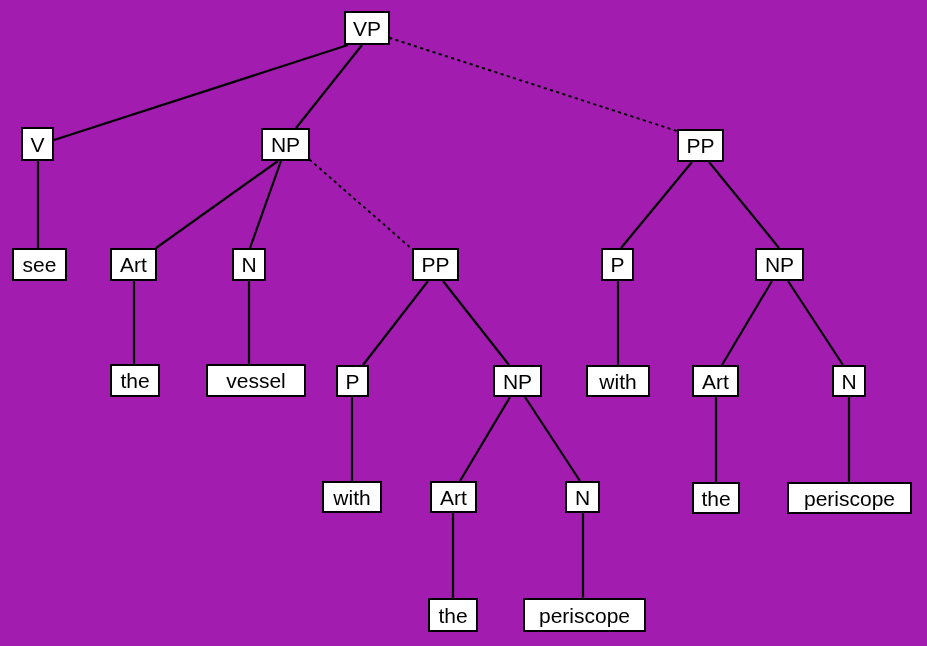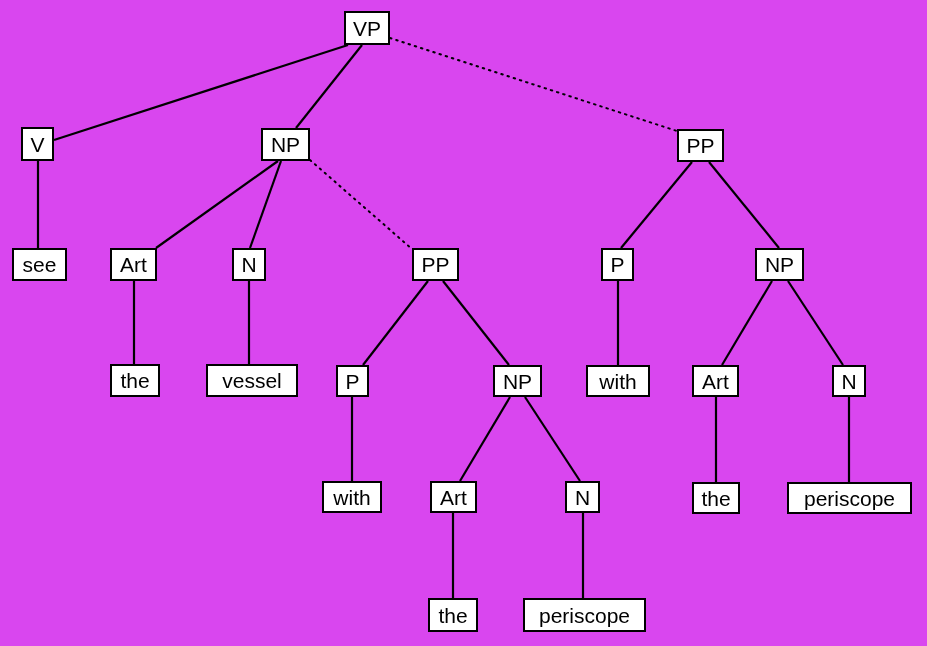--- a/index.html
+++ b/index.html
@@ -38,21 +38,21 @@
     color: #000000;
     white-space: nowrap;
     letter-spacing: 0px;
   }
   .node-box.terminal {
   }
 </style>
 </head>
 <body>
 
-<div id="tree-canvas" style="background: #d946ef;">
+<div id="tree-canvas" style="background: #a21caf;">
   <svg id="edge-layer" viewBox="0 0 927 646" width="927" height="646" xmlns="http://www.w3.org/2000/svg">
       <line x1="348" y1="45" x2="54" y2="140" stroke="#000000" stroke-width="2.2"></line>
       <line x1="362" y1="45" x2="296" y2="128" stroke="#000000" stroke-width="2.2"></line>
       <line x1="390" y1="38" x2="677" y2="131" stroke="#000000" stroke-width="2" stroke-dasharray="1.5 5" stroke-linecap="round"></line>
       <line x1="38" y1="161" x2="38" y2="248" stroke="#000000" stroke-width="2.2"></line>
       <line x1="278" y1="161" x2="156" y2="248" stroke="#000000" stroke-width="2.2"></line>
       <line x1="281" y1="161" x2="250" y2="248" stroke="#000000" stroke-width="2.2"></line>
       <line x1="310" y1="160" x2="412" y2="249" stroke="#000000" stroke-width="2" stroke-dasharray="1.5 5" stroke-linecap="round"></line>
       <line x1="134" y1="281" x2="134" y2="364" stroke="#000000" stroke-width="2.2"></line>
       <line x1="249" y1="281" x2="249" y2="364" stroke="#000000" stroke-width="2.2"></line>
@@ -97,21 +97,21 @@
     </div>
     <div class="node-box" style="left: 601px; top: 248px; width: 33px; height: 33px; border-color: rgb(0, 0, 0);">
       <span>P</span>
     </div>
     <div class="node-box" style="left: 755px; top: 248px; width: 49px; height: 33px; border-color: rgb(0, 0, 0);">
       <span>NP</span>
     </div>
     <div class="node-box terminal" style="left: 110px; top: 364px; width: 50px; height: 33px; border-color: rgb(0, 0, 0);">
       <span>the</span>
     </div>
-    <div class="node-box terminal" style="left: 206px; top: 364px; width: 92px; height: 33px; border-color: rgb(0, 0, 0);">
+    <div class="node-box terminal" style="left: 206px; top: 364px; width: 100px; height: 33px; border-color: rgb(0, 0, 0);">
       <span>vessel</span>
     </div>
     <div class="node-box" style="left: 336px; top: 365px; width: 33px; height: 32px; border-color: rgb(0, 0, 0);">
       <span>P</span>
     </div>
     <div class="node-box" style="left: 493px; top: 365px; width: 49px; height: 32px; border-color: rgb(0, 0, 0);">
       <span>NP</span>
     </div>
     <div class="node-box terminal" style="left: 586px; top: 365px; width: 64px; height: 32px; border-color: rgb(0, 0, 0);">
       <span>with</span>

